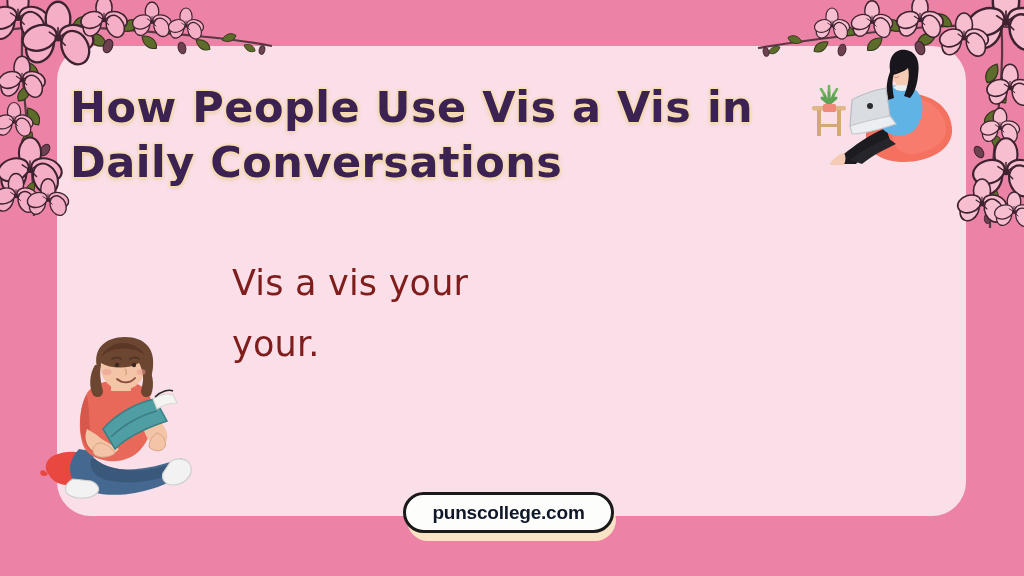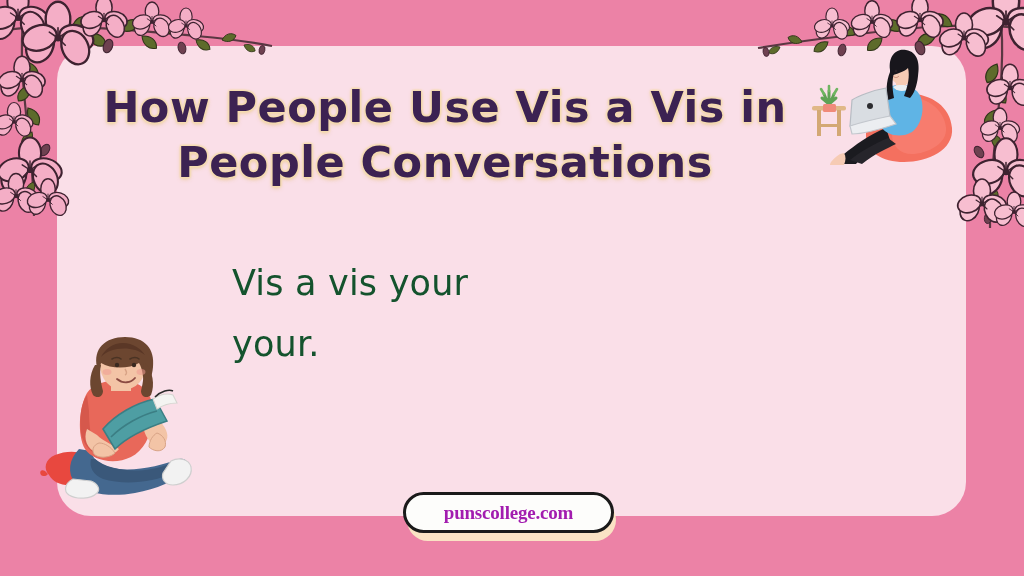--- a/index.html
+++ b/index.html
@@ -32,21 +32,20 @@
     border-radius: 34px;
     z-index: 2;
   }
 
   
   .title-block {
     position: absolute;
     left: 70px;
     top: 80px;
     width: 750px;
-    text-align: center;
     z-index: 6;
     pointer-events: none;
   }
   .title-line {
     display: block;
     font-family: "DejaVu Sans", "Liberation Sans", sans-serif;
     font-weight: bold;
     font-size: 43px;
     line-height: 55px;
     letter-spacing: 0.5px;
@@ -67,21 +66,21 @@
     top: 253px;
     width: 580px;
     z-index: 6;
     pointer-events: none;
   }
   .body-line {
     display: block;
     font-family: "DejaVu Sans", "Liberation Sans", sans-serif;
     font-size: 35px;
     line-height: 61px;
-    color: #14532d;
+    color: #7f1d1d;
     letter-spacing: 0.2px;
     text-align: left;
   }
 
   
   .badge {
     position: absolute;
     left: 403px;
     top: 492px;
     width: 215px;
@@ -105,24 +104,24 @@
     height: 41px;
     border-radius: 22px;
     background: #fdfdfb;
     border: 3px solid #1a1a1a;
     box-sizing: border-box;
     display: flex;
     align-items: center;
     justify-content: center;
   }
   .badge-text {
-    font-family: Liberation Serif, serif;
+    font-family: Liberation Sans, sans-serif;
     font-weight: bold;
     font-size: 19px;
-    color: #a21caf;
+    color: #0f172a;
     letter-spacing: -0.2px;
   }
 
   
   .illus {
     position: absolute;
     z-index: 5;
   }
   .illus-laptop {
     left: 800px;
@@ -360,21 +359,21 @@
     <path d="M77 22 C80 20 84 20 86 22" stroke="#4a3324" stroke-width="1.6" fill="none" stroke-linecap="round"></path>
     <path d="M95 22 C98 20 102 20 104 22" stroke="#4a3324" stroke-width="1.6" fill="none" stroke-linecap="round"></path>
     <path d="M90 32 C92 35 92 37 90 38" stroke="#d8a386" stroke-width="1.4" fill="none"></path>
     <path d="M82 42 C88 47 96 46 100 41" stroke="#8a4a42" stroke-width="1.8" fill="none" stroke-linecap="round"></path>
     <ellipse cx="72" cy="35" rx="4.5" ry="3" fill="#ef9a92" opacity="0.55"></ellipse>
     <ellipse cx="106" cy="35" rx="4.5" ry="3" fill="#ef9a92" opacity="0.55"></ellipse>
   </svg>
 
   <div class="title-block">
     <span class="title-line">How People Use Vis a Vis in</span>
-    <span class="title-line">People Conversations</span>
+    <span class="title-line">Daily Conversations</span>
   </div>
 
   <div class="body-block">
     <span class="body-line">Vis a vis your</span>
     <span class="body-line">your.</span>
   </div>
 
   <div class="badge">
     <div class="badge-shadow"></div>
     <div class="badge-pill">

